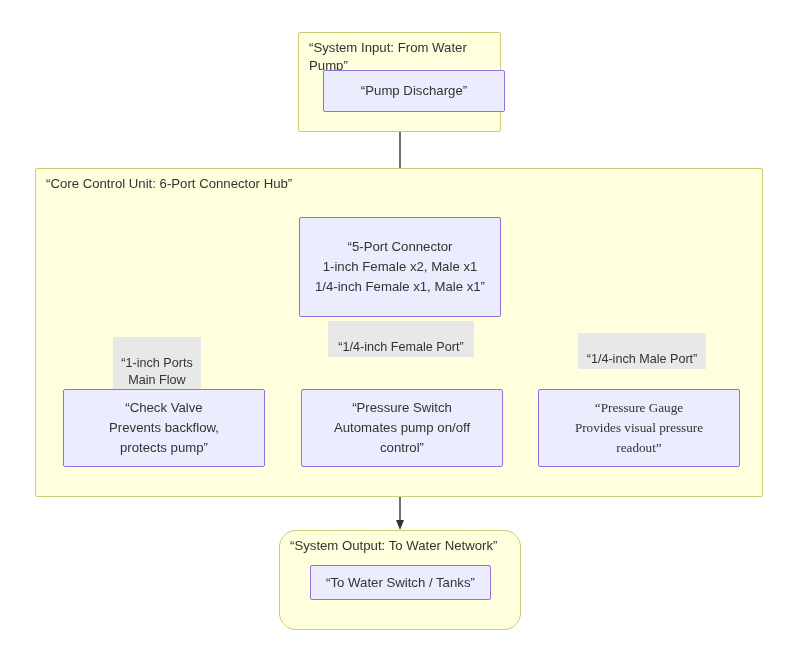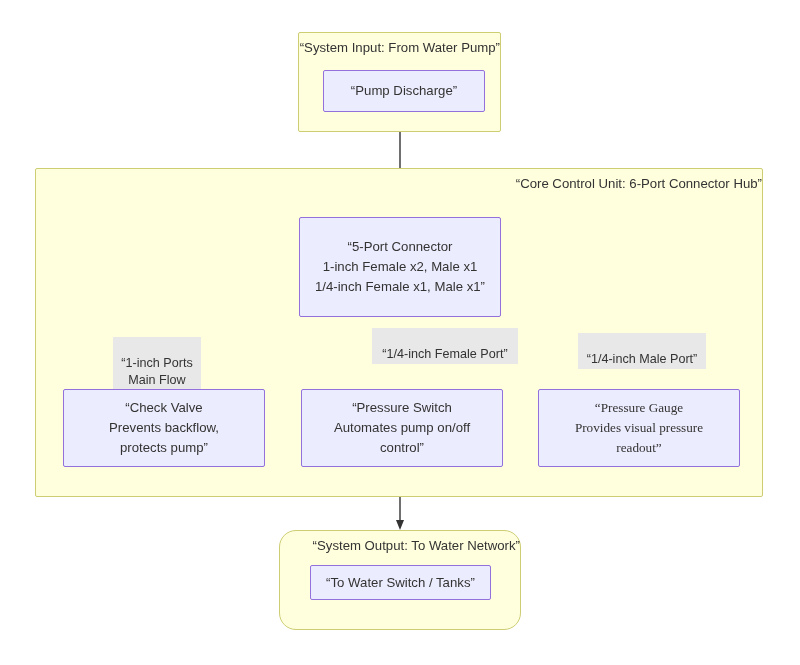--- a/index.html
+++ b/index.html
@@ -24,26 +24,26 @@
     background: #ffffde;
     border: 1px solid #cdcd73;
     border-radius: 2px;
     box-sizing: border-box;
   }
   .cluster-title {
     position: absolute;
     left: 0;
     right: 0;
     top: 6px;
-    text-align: right;
+    text-align: left;
     font-size: 13.2px;
     color: #333333;
     line-height: 18px;
     white-space: normal;
-    padding: 0 0;
+    padding: 0 10px;
     box-sizing: border-box;
   }
   
   .node {
     position: absolute;
     background: #ececff;
     border: 1px solid #9370db;
     border-radius: 2px;
     box-sizing: border-box;
     display: flex;
@@ -119,40 +119,40 @@
 
     <g>
       <line x1="400" y1="497" x2="400" y2="523"></line>
       <polygon points="400,530 396,520 404,520"></polygon>
     </g>
   </svg>
 
   <div class="cluster" style="left:298px; top:32px; width:203px; height:100px;">
     <div class="cluster-title">“System Input: From Water Pump”</div>
   </div>
-  <div class="node" style="left:323px; top:70px; width:162px; height:42px;">
+  <div class="node" style="left:323px; top:70px; width:182px; height:42px;">
     <span class="node-text">“Pump Discharge”</span>
   </div>
 
   <div class="cluster" style="left:35px; top:168px; width:728px; height:329px;">
     <div class="cluster-title">“Core Control Unit: 6-Port Connector Hub”</div>
   </div>
 
   <div class="node" style="left:299px; top:201px; width:202px; height:100px;margin-top:16px;">
     <span class="node-text">“5-Port Connector
 1-inch Female x2, Male x1
 1/4-inch Female x1, Male x1”</span>
   </div>
 
   <div class="edge-label" style="left:113px; top:324px; width:88px;margin-top:13px;">
     <span>“1-inch Ports
 Main Flow Path”</span>
   </div>
 
-  <div class="edge-label" style="left:328px; top:328px; width:146px;margin-left:44px;">
+  <div class="edge-label" style="left:328px; top:321px; width:146px;">
     <span>“1/4-inch Female Port”</span>
   </div>
 
   <div class="edge-label" style="left:578px; top:333px; width:128px;">
     <span>“1/4-inch Male Port”</span>
   </div>
 
   <div class="node" style="left:301px; top:389px; width:202px; height:78px;">
     <span class="node-text">“Pressure Switch
 Automates pump on/off

